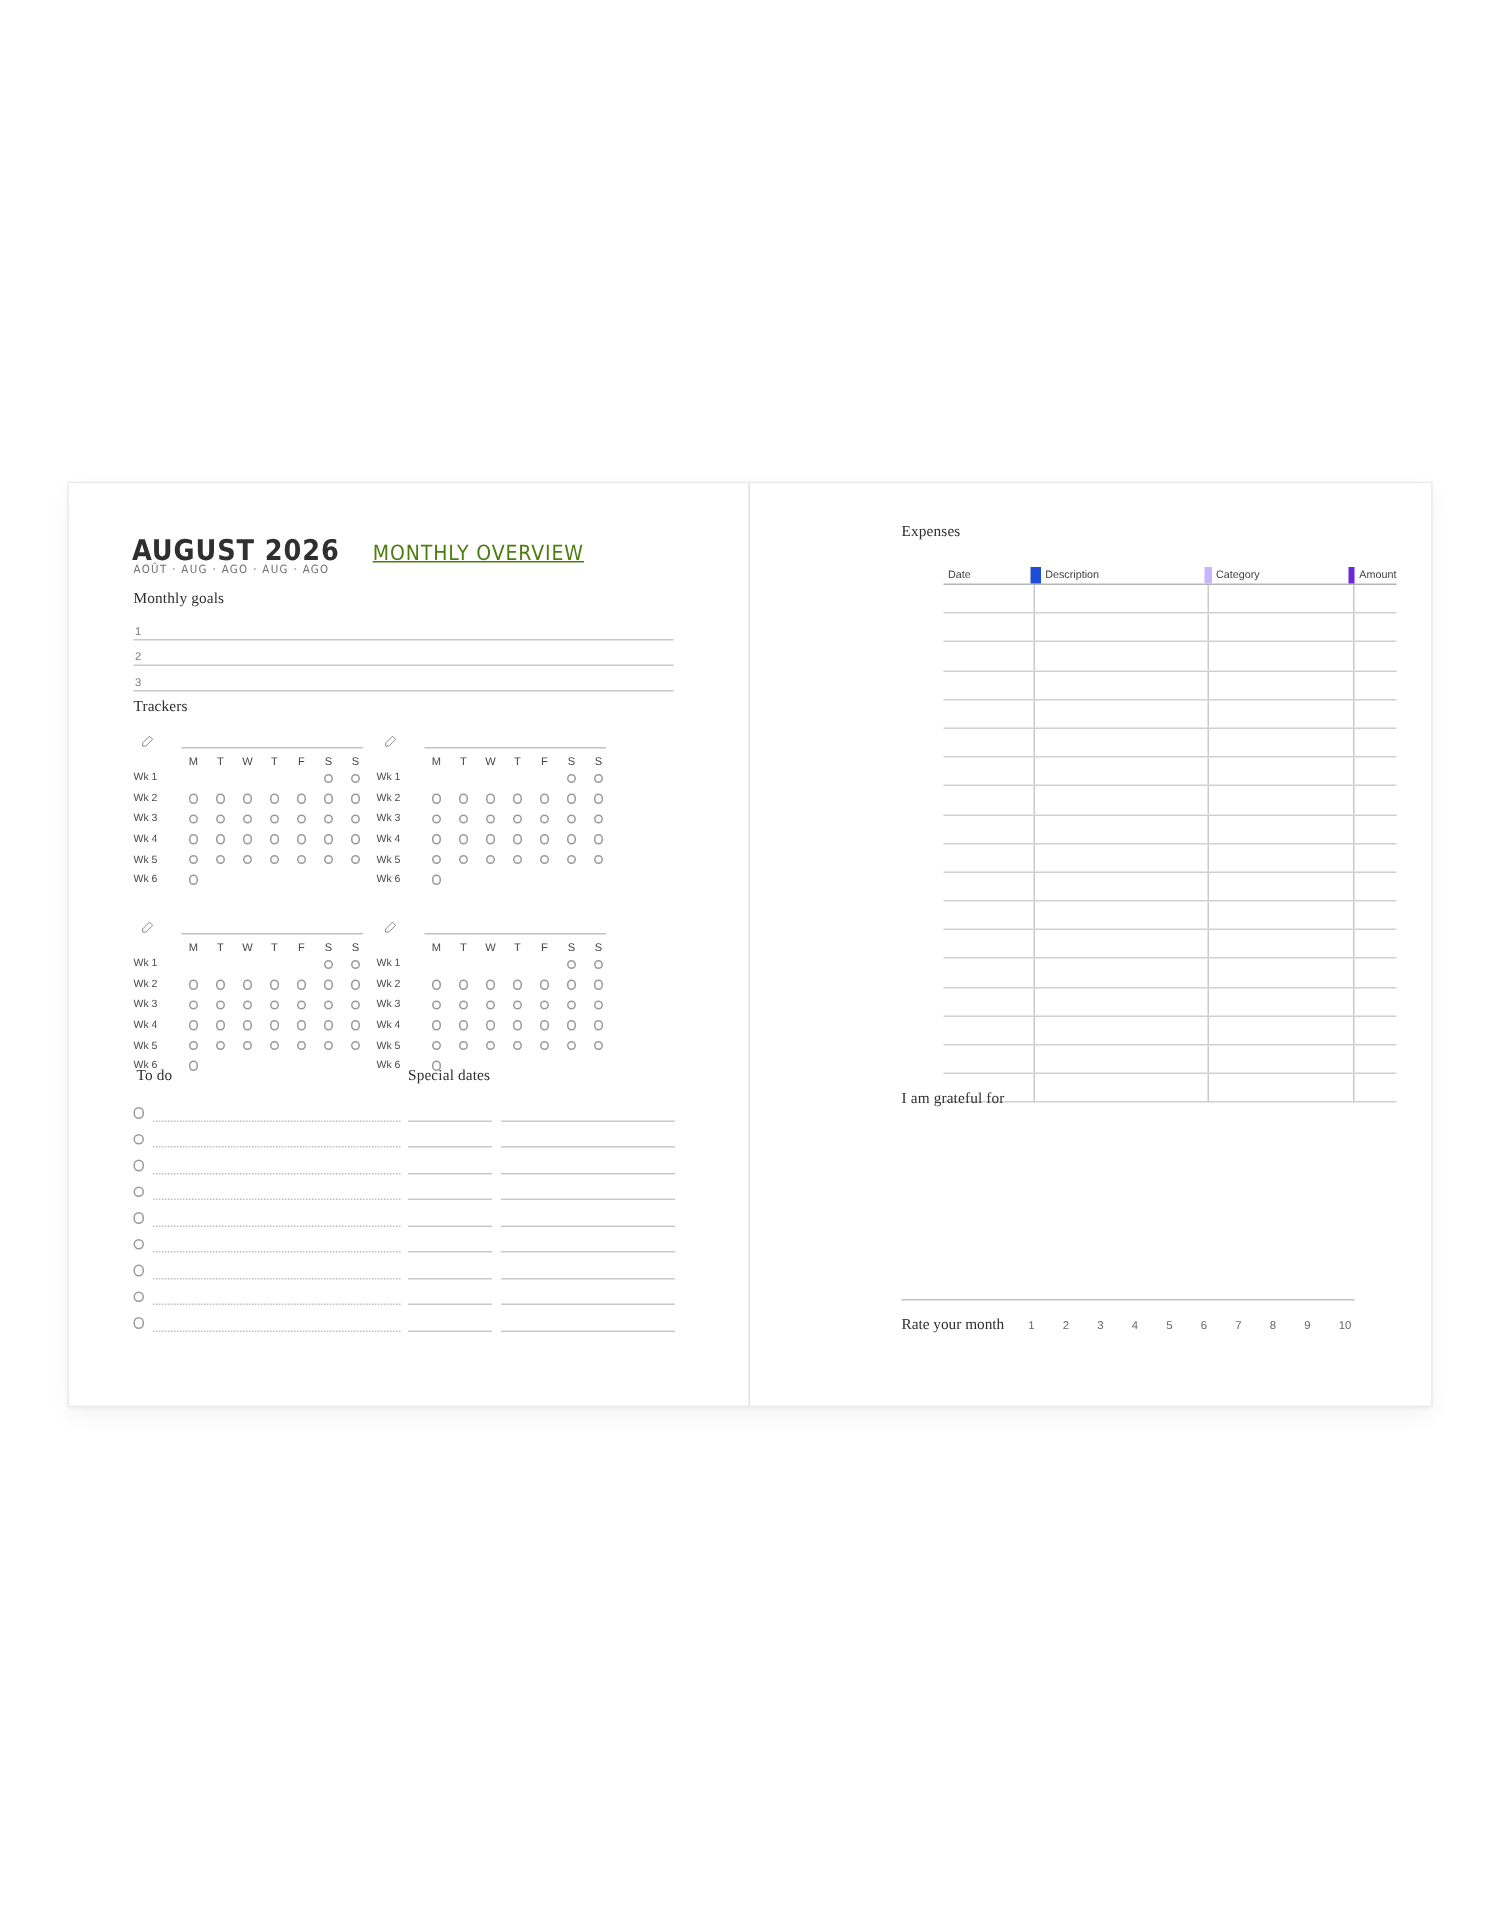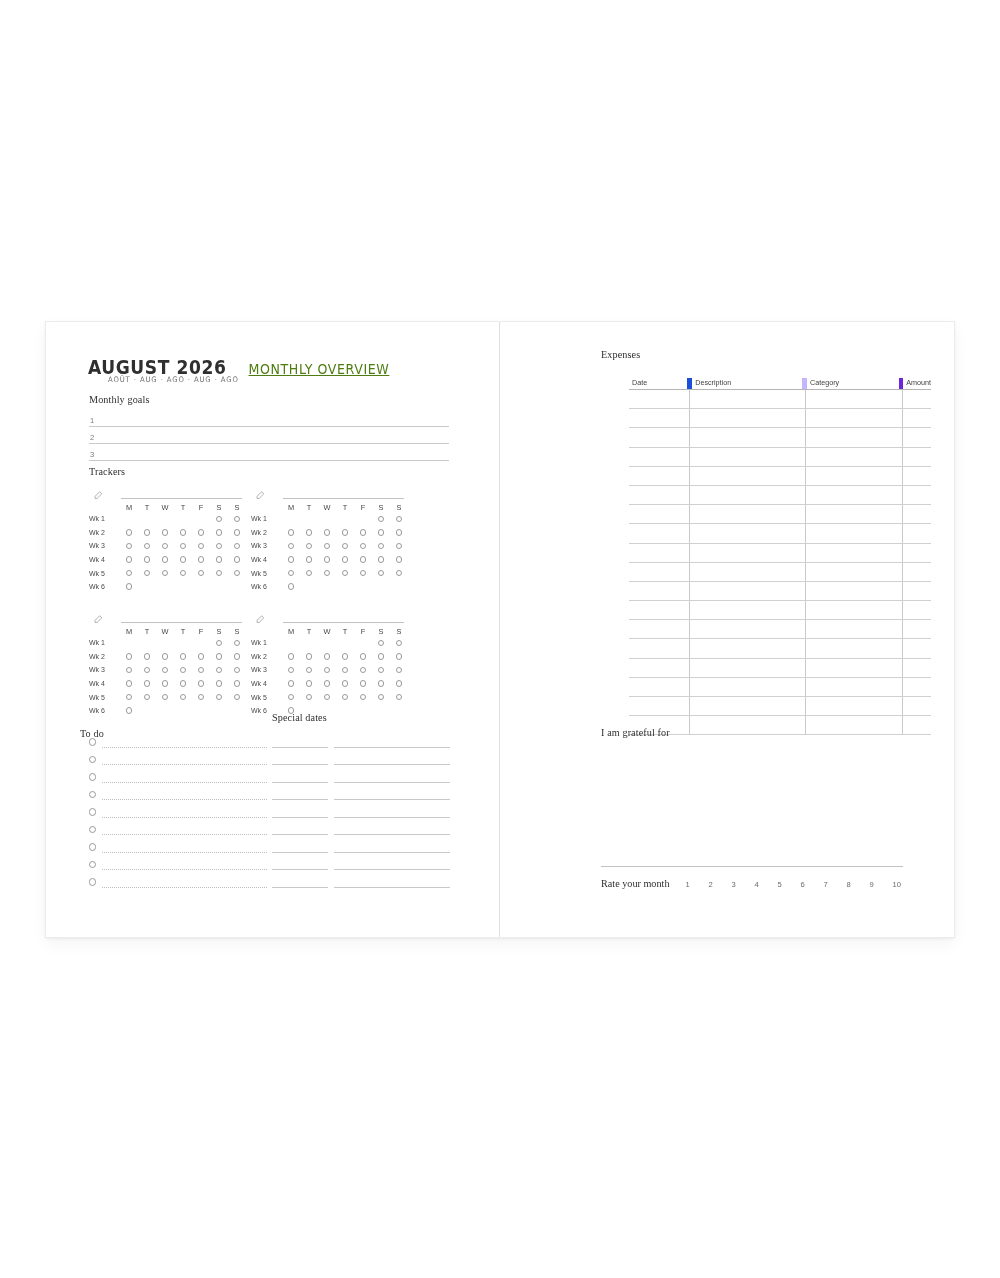--- a/index.html
+++ b/index.html
@@ -66,21 +66,20 @@
     text-decoration: underline;
   }
   .title-langs {
     position: absolute;
     left: 43px;
     top: 53px;
     font-family: "DejaVu Sans Condensed", "Liberation Sans Narrow", "Liberation Sans", sans-serif;
     font-size: 7.6px;
     letter-spacing: 0.9px;
     color: #6e6e6e;
-    margin-left: 19px;
   }
 
   .sec-label {
     position: absolute;
     font-family: "Liberation Serif", serif;
     font-size: 10.2px;
     color: #2f2f2f;
     letter-spacing: 0.1px;
   }
 
@@ -195,21 +194,21 @@
   }
   .exp-head span {
     font-family: "Liberation Sans", sans-serif;
     font-size: 7.2px;
     color: #3f3f3f;
     padding-left: 3px;
     align-self: flex-end;
     padding-bottom: 2px;
   }
   .c-date { width: 60px; }
-  .c-desc { width: 116px; border-left: 5px solid #1d4ed8; }
+  .c-desc { width: 116px; border-left: 7px solid #1d4ed8; }
   .c-cat  { width: 97px; border-left: 5px solid #c4b5fd; }
   .c-amt  { flex: 1;     border-left: 4px solid #6d28d9; }
   .exp-row {
     display: flex;
     height: 18.2px;
     border-bottom: 1px solid #d0d0d0;
   }
   .exp-row > div { height: 100%; box-sizing: border-box; }
   .exp-row .c-desc, .exp-row .c-cat, .exp-row .c-amt { border-left: 1px solid #c9c9c9; }
 
@@ -946,21 +945,21 @@
                 <div class="dot hidden"></div>
               </div>
               <div class="dotcell">
                 <div class="dot hidden"></div>
               </div>
             </div>
           </div>
         </div>
       </div>
 
-    <div class="sec-label" style="left:34px; top:390px;margin-top:16px;">To do</div>
+    <div class="sec-label" style="left:45px; top:390px;">To do</div>
     <div class="todo" id="todo-host">
         <div class="todo-row">
           <span class="todo-circle"></span>
           <span class="todo-line"></span>
         </div>
         <div class="todo-row">
           <span class="todo-circle"></span>
           <span class="todo-line"></span>
         </div>
         <div class="todo-row">

